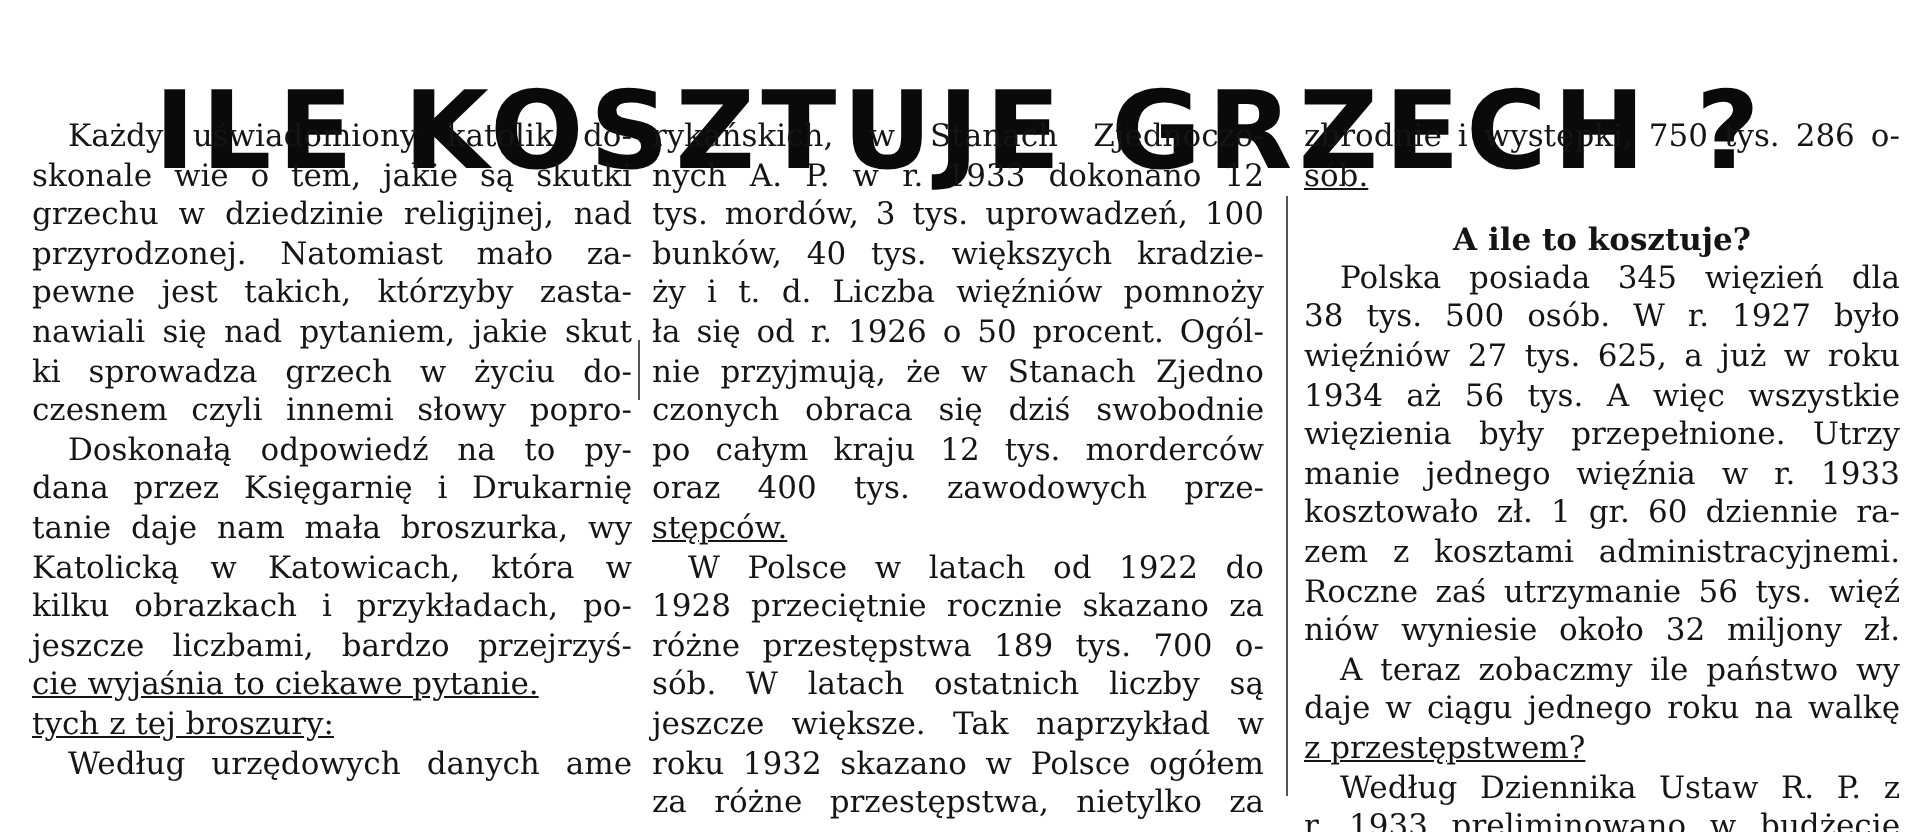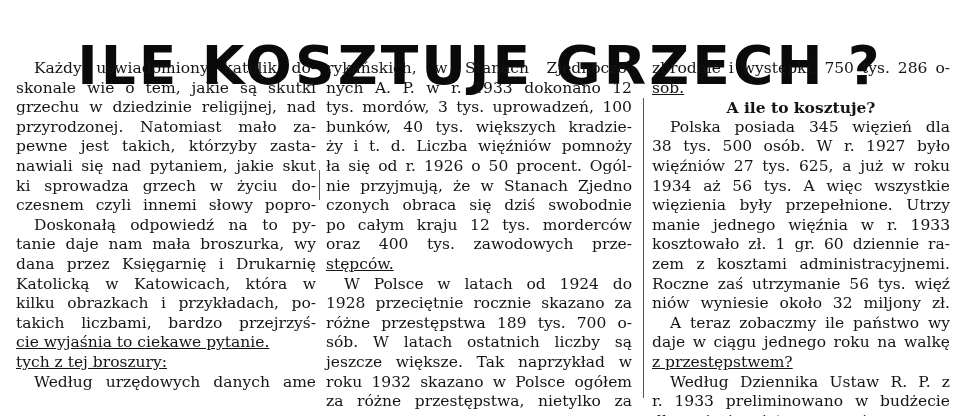--- a/index.html
+++ b/index.html
@@ -17,62 +17,62 @@
     font-family: "DejaVu Serif", serif;
     font-size: 15.5px; line-height: 19.6px;
     color: #151515;
   }
   .col1 { left: 16px; width: 300px; }
   .col2 { left: 326px; width: 306px; }
   .col3 { left: 652px; width: 298px; }
   .line { display: block; white-space: nowrap; text-align: justify; text-align-last: justify; height: 19.6px; overflow: visible; }
   .line.last { text-align-last: left; text-decoration: underline; }
   .line.indent { padding-left: 18px; }
-  .line.center { text-align: right; text-align-last: center; font-weight: bold; }
+  .line.center { text-align: right; text-align-last: center; font-weight: bold; margin-top: 12px; }
   .sep {
     position: absolute; width: 1px; background: #555;
   }
 </style>
 </head>
 <body>
 
 <h1 class="title">ILE KOSZTUJE GRZECH ?</h1>
 
 <div class="col col1" id="c0">
     <span class="line indent">Każdy uświadomiony katolik do-</span>
     <span class="line">skonale wie o tem, jakie są skutki</span>
     <span class="line">grzechu w dziedzinie religijnej, nad</span>
     <span class="line">przyrodzonej. Natomiast mało za-</span>
     <span class="line">pewne jest takich, którzyby zasta-</span>
     <span class="line">nawiali się nad pytaniem, jakie skut</span>
     <span class="line">ki sprowadza grzech w życiu do-</span>
     <span class="line">czesnem czyli innemi słowy popro-</span>
     <span class="line indent">Doskonałą odpowiedź na to py-</span>
+    <span class="line">dana przez Księgarnię i Drukarnię</span>
     <span class="line">tanie daje nam mała broszurka, wy</span>
-    <span class="line">dana przez Księgarnię i Drukarnię</span>
     <span class="line">Katolicką w Katowicach, która w</span>
     <span class="line">kilku obrazkach i przykładach, po-</span>
-    <span class="line">takich liczbami, bardzo przejrzyś-</span>
+    <span class="line">jeszcze liczbami, bardzo przejrzyś-</span>
     <span class="line last">cie wyjaśnia to ciekawe pytanie.</span>
     <span class="line last">tych z tej broszury:</span>
     <span class="line indent">Według urzędowych danych ame</span>
   </div>
 <div class="col col2" id="c1">
     <span class="line">rykańskich, w Stanach Zjednoczo-</span>
     <span class="line">nych A. P. w r. 1933 dokonano 12</span>
     <span class="line">tys. mordów, 3 tys. uprowadzeń, 100</span>
     <span class="line">bunków, 40 tys. większych kradzie-</span>
     <span class="line">ży i t. d. Liczba więźniów pomnoży</span>
     <span class="line">ła się od r. 1926 o 50 procent. Ogól-</span>
     <span class="line">nie przyjmują, że w Stanach Zjedno</span>
     <span class="line">czonych obraca się dziś swobodnie</span>
     <span class="line">po całym kraju 12 tys. morderców</span>
     <span class="line">oraz 400 tys. zawodowych prze-</span>
     <span class="line last">stępców.</span>
-    <span class="line indent">W Polsce w latach od 1924 do</span>
+    <span class="line indent">W Polsce w latach od 1922 do</span>
     <span class="line">1928 przeciętnie rocznie skazano za</span>
     <span class="line">różne przestępstwa 189 tys. 700 o-</span>
     <span class="line">sób. W latach ostatnich liczby są</span>
     <span class="line">jeszcze większe. Tak naprzykład w</span>
     <span class="line">roku 1932 skazano w Polsce ogółem</span>
     <span class="line">za różne przestępstwa, nietylko za</span>
   </div>
 <div class="col col3" id="c2">
     <span class="line">zbrodnie i występki, 750 tys. 286 o-</span>
     <span class="line last">sób.</span>

